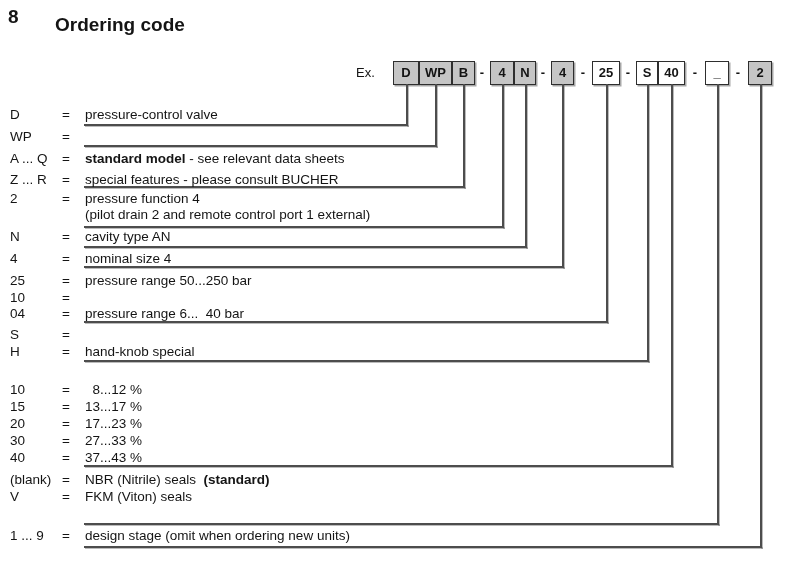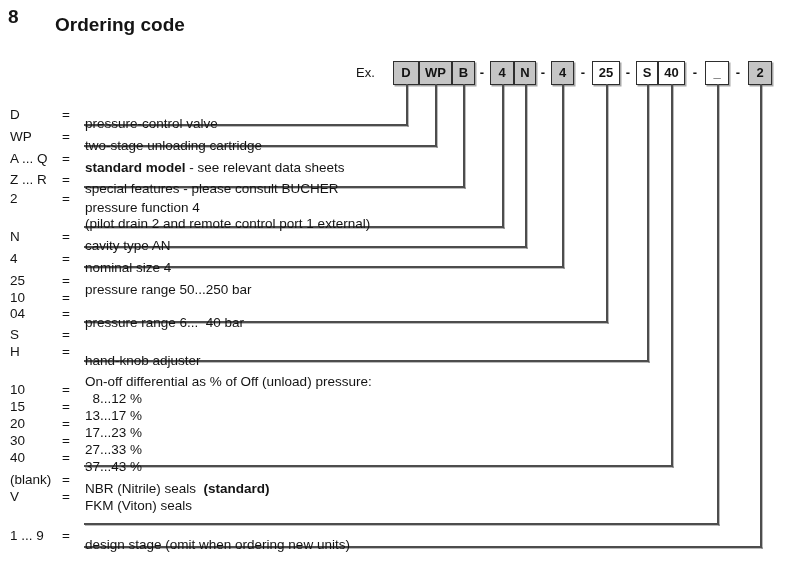--- a/index.html
+++ b/index.html
@@ -24,21 +24,21 @@
 
   .dash{position:absolute;top:61px;height:24px;width:14px;line-height:23px;
     text-align:center;font-size:13px;font-weight:bold;}
 
   .vline{position:absolute;width:1.5px;background:#4d4d4d;box-shadow:1px 1px 0 rgba(120,120,120,.5);}
   .hline{position:absolute;height:1.5px;background:#4d4d4d;box-shadow:1px 1px 0 rgba(120,120,120,.5);}
 
   .row{position:absolute;left:0;width:800px;height:16px;font-size:13.5px;line-height:16px;}
   .row .code{position:absolute;left:10px;white-space:pre;}
   .row .eq{position:absolute;left:62px;}
-  .row .desc{position:absolute;left:85px;white-space:pre;margin-top:9px;}
+  .row .desc{position:absolute;left:85px;white-space:pre;}
   .row .desc b{font-weight:bold;}
 </style>
 </head>
 <body>
 
 <div class="page">
 
   <div class="title">
     <span class="num">8</span>
     <span class="txt">Ordering code</span>
@@ -89,21 +89,20 @@
   <div class="hline" style="left:84px;top:546px;width:677.5px"></div>
 
   <div class="row" style="top:107px">
     <span class="code">D</span>
     <span class="eq">=</span>
     <span class="desc"><span>pressure-control valve</span><b></b><span></span></span>
   </div>
   <div class="row" style="top:129px">
     <span class="code">WP</span>
     <span class="eq">=</span>
-    <span class="desc"><span>two-stage unloading cartridge</span><b></b><span></span></span>
   </div>
   <div class="row" style="top:151px">
     <span class="code">A ... Q</span>
     <span class="eq">=</span>
     <span class="desc"><span></span><b>standard model</b><span> - see relevant data sheets</span></span>
   </div>
   <div class="row" style="top:172px">
     <span class="code">Z ... R</span>
     <span class="eq">=</span>
     <span class="desc"><span>special features - please consult BUCHER</span><b></b><span></span></span>
@@ -140,24 +139,21 @@
     <span class="eq">=</span>
     <span class="desc"><span>pressure range 6...  40 bar</span><b></b><span></span></span>
   </div>
   <div class="row" style="top:327px">
     <span class="code">S</span>
     <span class="eq">=</span>
   </div>
   <div class="row" style="top:344px">
     <span class="code">H</span>
     <span class="eq">=</span>
-    <span class="desc"><span>hand-knob adjuster</span><b></b><span></span></span>
-  </div>
-  <div class="row" style="top:365px">
-    <span class="desc">On-off differential as % of Off (unload) pressure:</span>
+    <span class="desc"><span>hand-knob special</span><b></b><span></span></span>
   </div>
   <div class="row" style="top:382px">
     <span class="code">10</span>
     <span class="eq">=</span>
     <span class="desc"><span>  8...12 %</span><b></b><span></span></span>
   </div>
   <div class="row" style="top:399px">
     <span class="code">15</span>
     <span class="eq">=</span>
     <span class="desc"><span>13...17 %</span><b></b><span></span></span>

